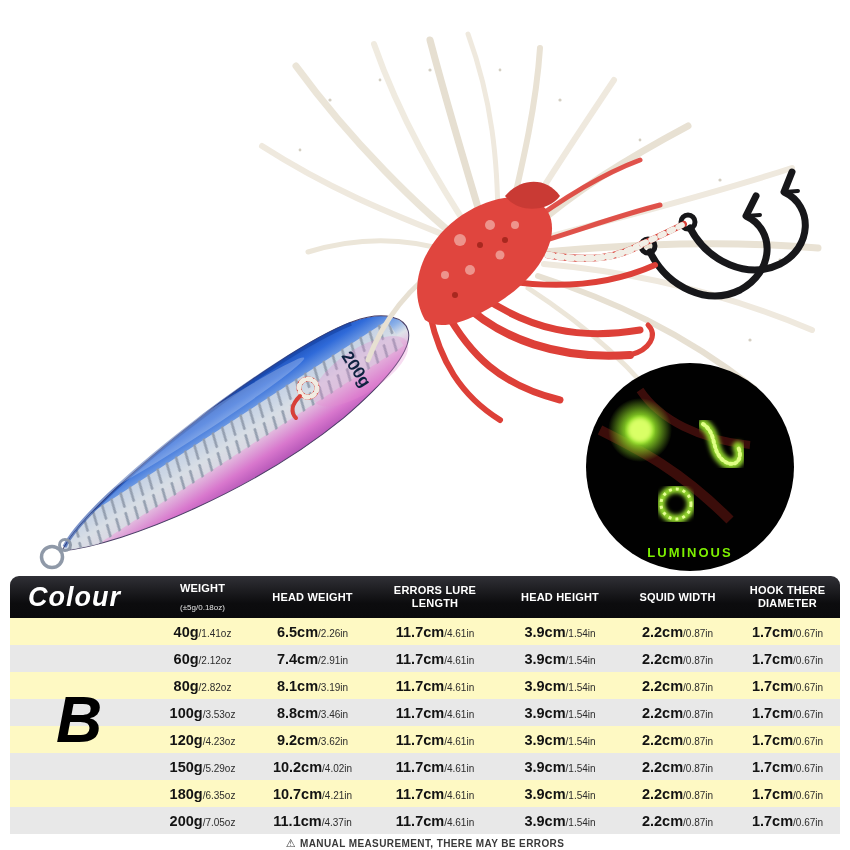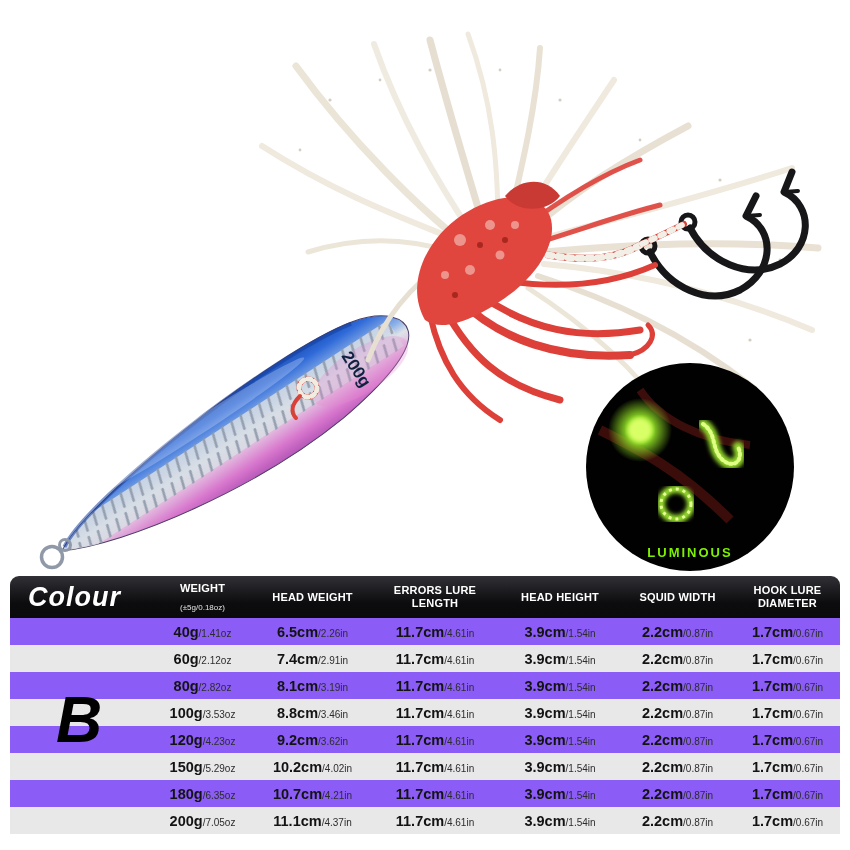--- a/index.html
+++ b/index.html
@@ -7,21 +7,21 @@
   #canvas{position:relative;width:850px;height:850px;background:#fff;}
   #photo{position:absolute;top:0;left:0;width:850px;height:578px;}
   #table-wrap{position:absolute;top:576px;left:10px;width:830px;}
   table{border-collapse:collapse;table-layout:fixed;width:830px;}
   thead tr{height:42px;}
   thead th{background:linear-gradient(180deg,#303036 0%,#0c0c0e 65%,#0a0a0c 100%);color:#fff;vertical-align:middle;padding:0 2px;}
   th.corner{text-align:left;padding-left:18px;font-style:italic;font-size:27px;font-weight:600;letter-spacing:1px;border-radius:9px 0 0 0;}
   th.last{border-radius:0 9px 0 0;}
   .col-label{display:block;font-size:11px;font-weight:bold;letter-spacing:0.2px;line-height:1.15;}
   .col-sub{display:block;font-size:8px;font-weight:normal;color:#e3e3e3;margin-top:9px;}
-  tbody tr{height:27px;background:#8b5cf6;}
+  tbody tr{height:27px;background:#fef9c3;}
   tbody tr:nth-child(even){background:#e8e8e8;}
   tbody td{text-align:center;vertical-align:middle;padding:0;}
   .val{font-size:14.5px;font-weight:bold;color:#131313;}
   .sub{font-size:10px;color:#2c2c2c;}
   #variant-label{position:absolute;left:46px;top:112px;font-size:64px;font-weight:bold;font-style:italic;color:#000;line-height:1;}
   #footnote{width:830px;text-align:center;margin-top:3px;font-size:10px;color:#3a3a3a;letter-spacing:0.4px;font-weight:bold;}
   #footnote .warn{font-weight:normal;font-size:11px;margin-right:4px;}
 </style>
 </head>
 <body>
@@ -200,21 +200,21 @@
           <th>
             <span class="col-label">ERRORS LURE LENGTH</span>
           </th>
           <th>
             <span class="col-label">HEAD HEIGHT</span>
           </th>
           <th>
             <span class="col-label">SQUID WIDTH</span>
           </th>
           <th class="last">
-            <span class="col-label">HOOK LURE DIAMETER</span>
+            <span class="col-label">HOOK THERE DIAMETER</span>
           </th>
         </tr>
       </thead>
       <tbody id="spec-rows">
           <tr>
     <td></td>
     <td class="spec-cell"><span class="val">40g</span><span class="sub">/1.41oz</span></td>
     <td class="spec-cell"><span class="val">6.5cm</span><span class="sub">/2.26in</span></td>
     <td class="spec-cell"><span class="val">11.7cm</span><span class="sub">/4.61in</span></td>
     <td class="spec-cell"><span class="val">3.9cm</span><span class="sub">/1.54in</span></td>
@@ -282,14 +282,17 @@
     <td class="spec-cell"><span class="val">11.7cm</span><span class="sub">/4.61in</span></td>
     <td class="spec-cell"><span class="val">3.9cm</span><span class="sub">/1.54in</span></td>
     <td class="spec-cell"><span class="val">2.2cm</span><span class="sub">/0.87in</span></td>
     <td class="spec-cell"><span class="val">1.7cm</span><span class="sub">/0.67in</span></td>
   </tr>
         </tbody>
     </table>
 
     <div id="variant-label">B</div>
 
+    <div id="footnote">
+      <span class="warn">⚠</span><span>MANUAL MEASUREMENT, THERE MAY BE ERRORS</span>
+    </div>
   </div>
 </div>
 
 </body></html>

